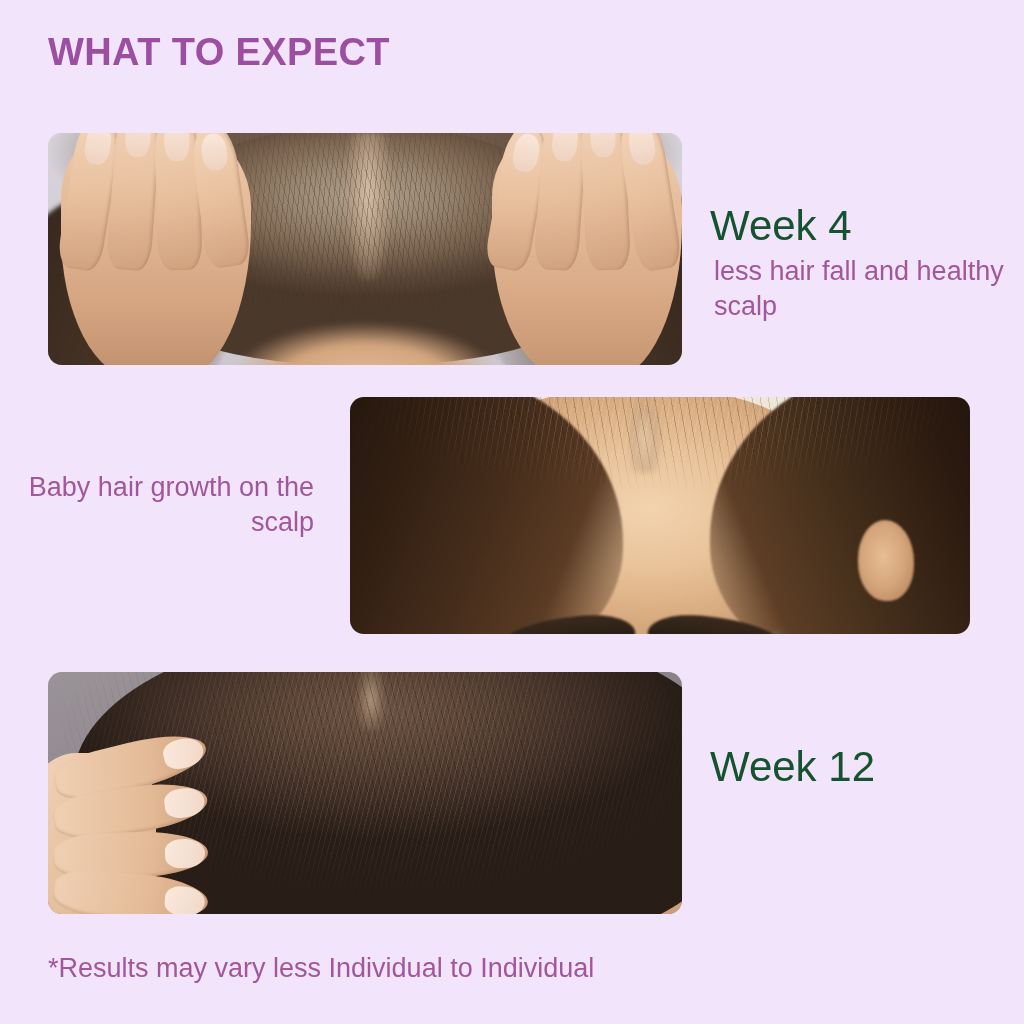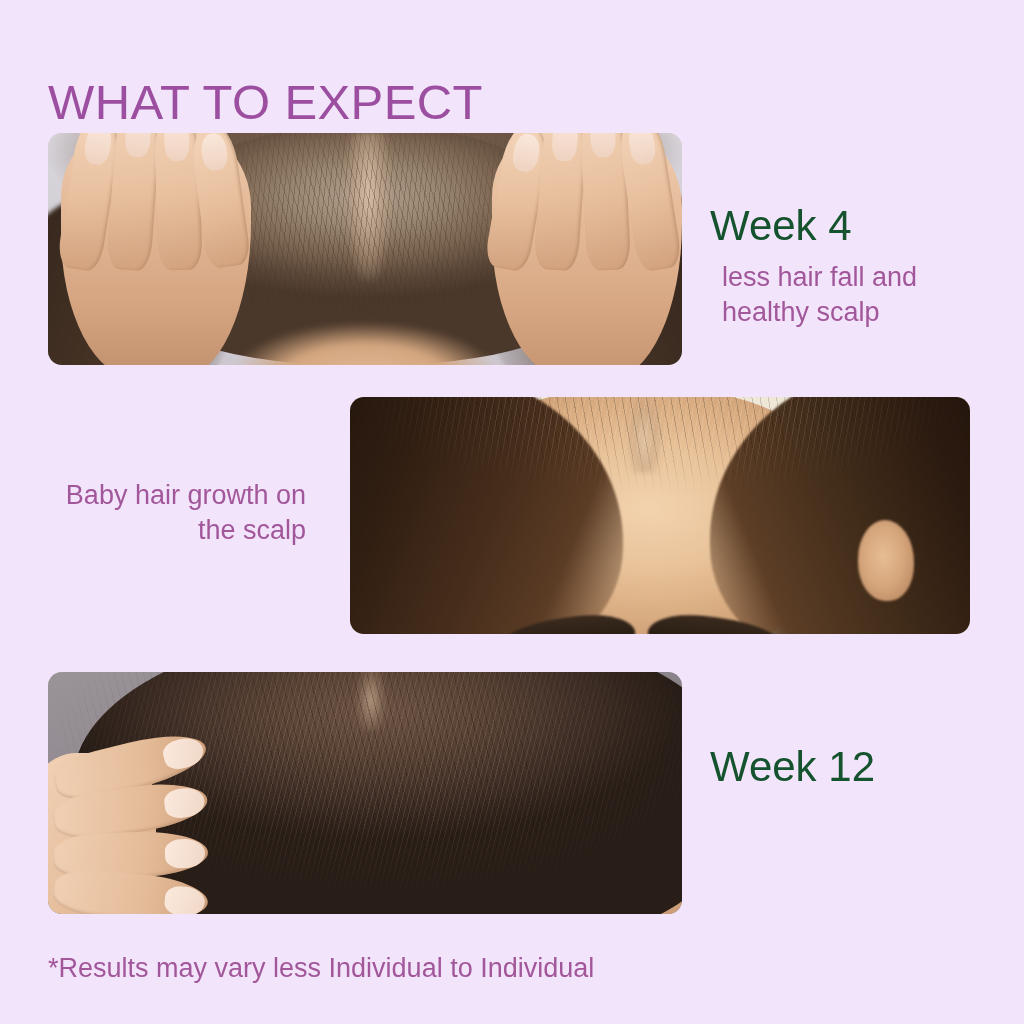--- a/index.html
+++ b/index.html
@@ -21,28 +21,27 @@
     width: 1024px;
     height: 1024px;
     background: #f2e4fb;
   }
 
   
   .page-title {
     position: absolute;
     left: 48px;
     top: 31px;
-    font-size: 49px;
-    font-weight: normal;
+    font-size: 38px;
+    font-weight: bold;
     letter-spacing: 0.4px;
     color: #9c4fa0;
     line-height: 1.12;
     white-space: nowrap;
     font-stretch: condensed;
-    margin-top: 44px;
   }
 
   
   .photo-card {
     position: absolute;
     border-radius: 14px;
     overflow: hidden;
     background: #cfcbd2;
   }
   .photo-card .photo {
@@ -250,21 +249,21 @@
     font-size: 42px;
     line-height: 1.08;
     font-weight: normal;
     margin: 0 0 6px 0;
     white-space: nowrap;
   }
   .caption .desc {
     color: #a2579a;
     font-size: 27px;
     line-height: 1.28;
-    margin: 12px;
+    margin: 4px;
   }
 
   #caption-1 { left: 710px; top: 203px; text-align: left;  width: 300px; }
   #caption-2 { left: 18px;  top: 466px; text-align: right; width: 300px; }
   #caption-3 { left: 710px; top: 744px; text-align: left;  width: 300px; }
 
   
   .footer-note {
     position: absolute;
     left: 48px;

